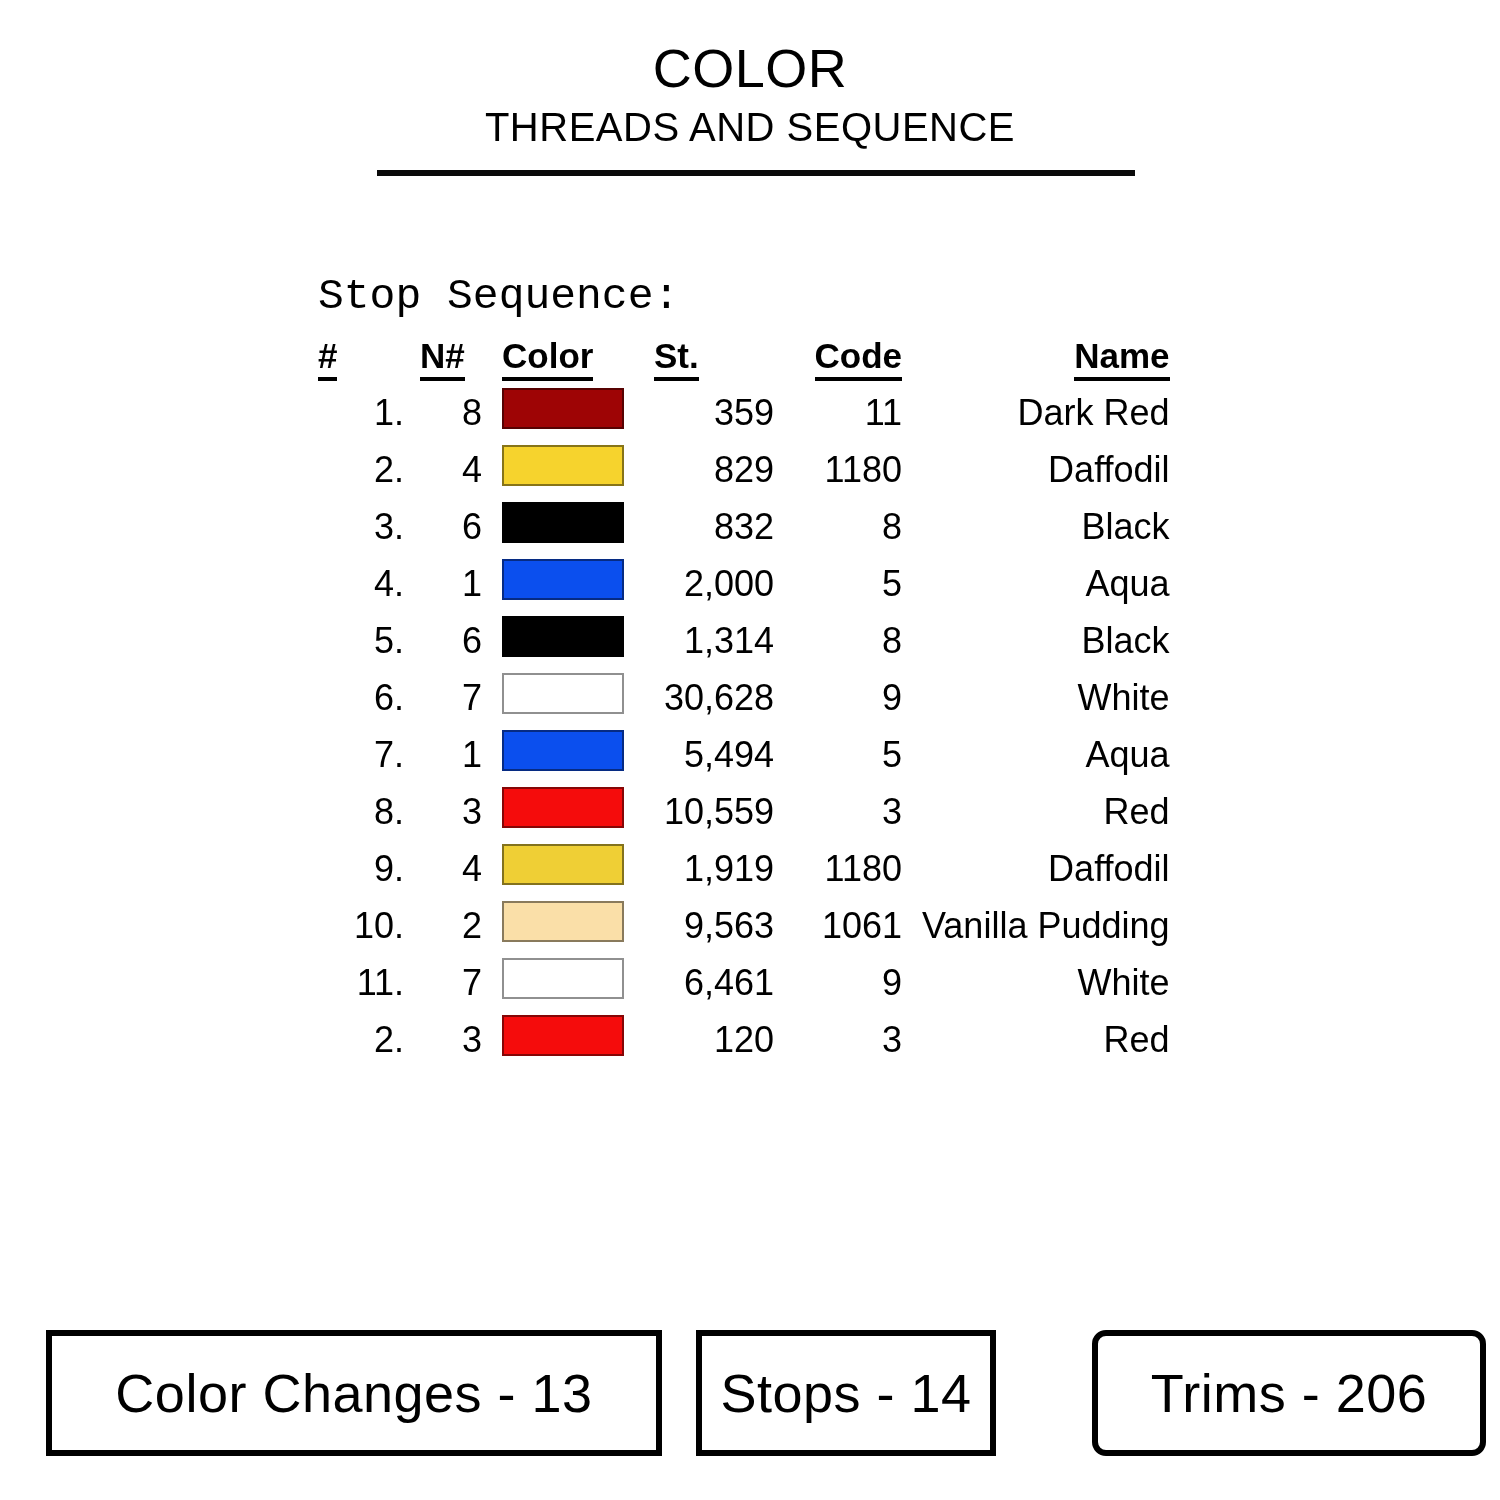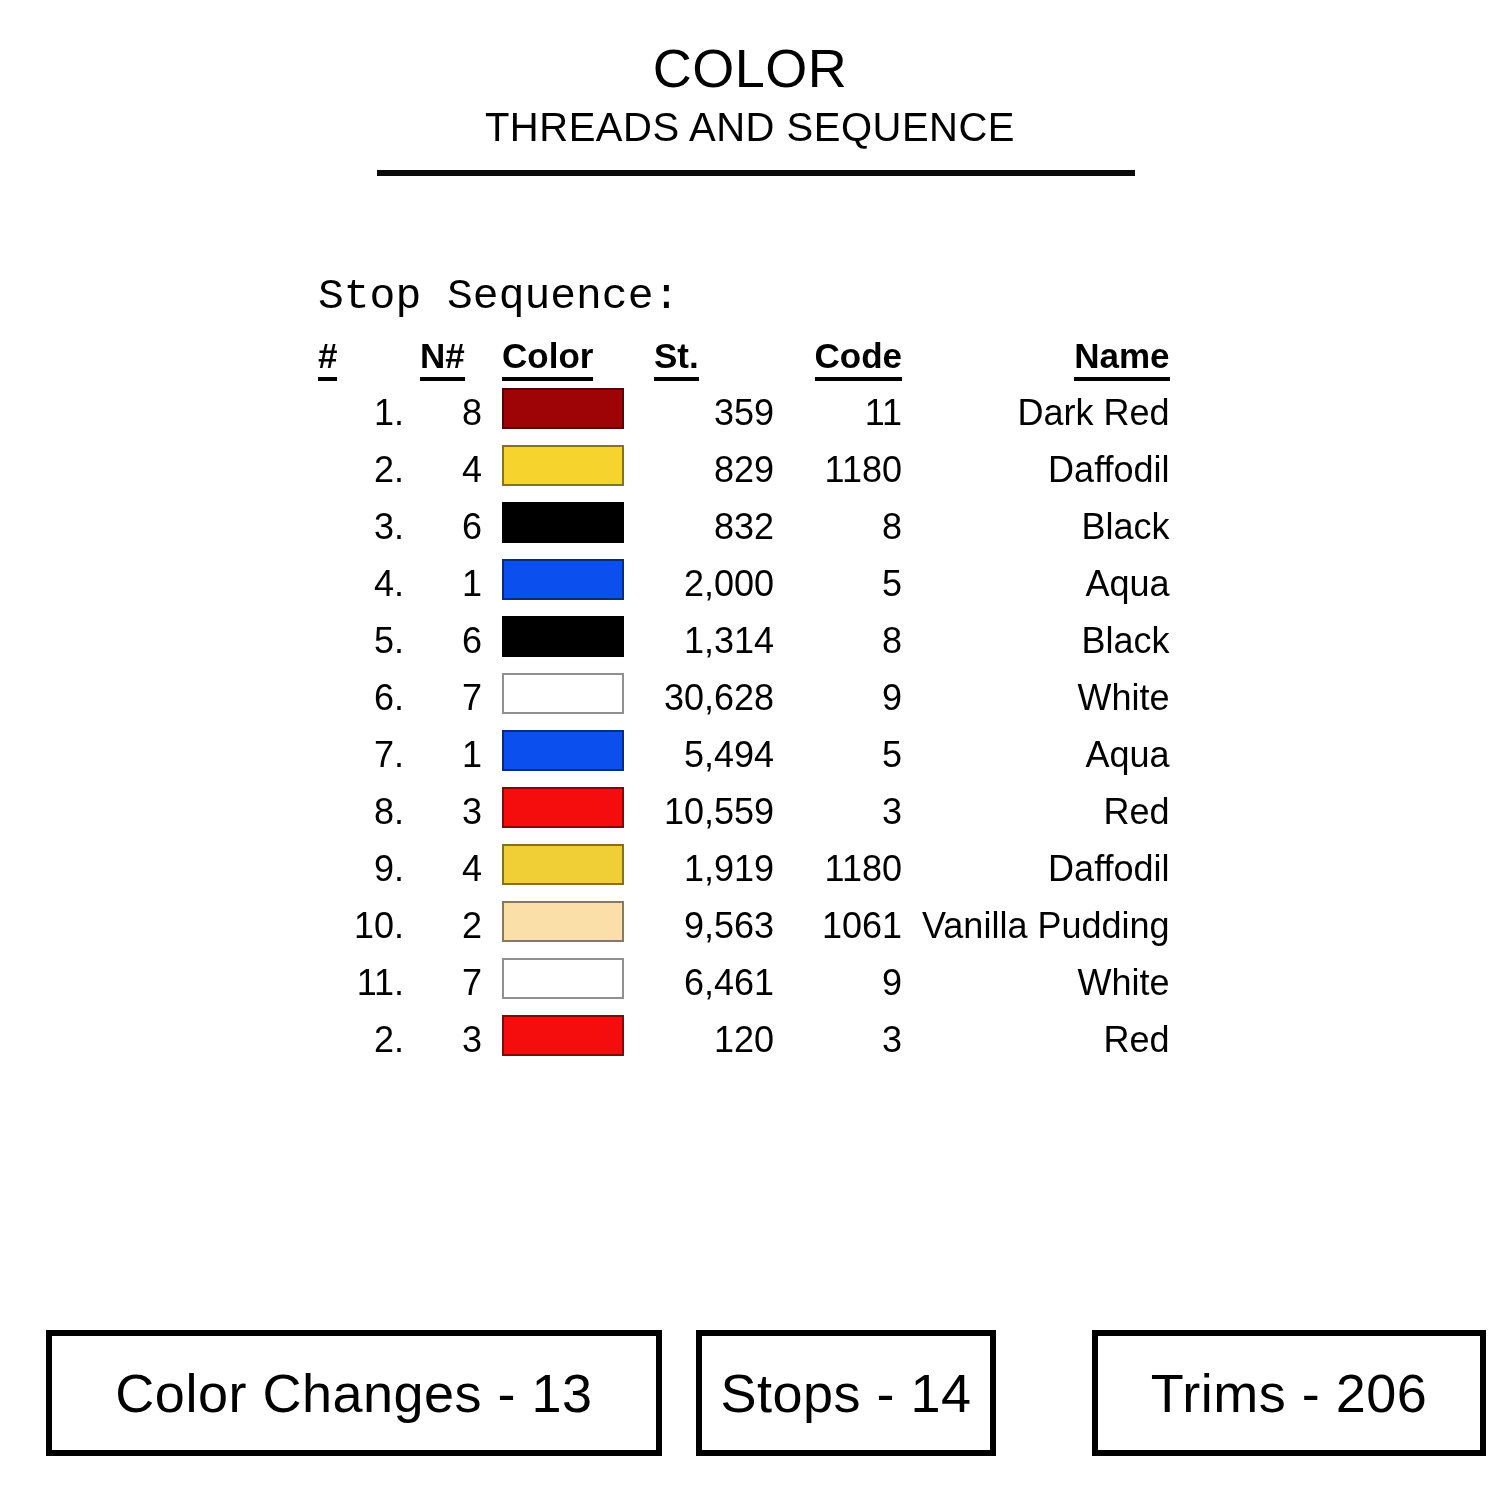--- a/index.html
+++ b/index.html
@@ -124,21 +124,21 @@
     background: #fff;
     display: flex;
     align-items: center;
     justify-content: center;
     font-size: 54px;
     font-weight: 300;
     letter-spacing: 0.5px;
   }
   #stat-box-0 { left: 0px;    width: 616px; }
   #stat-box-1 { left: 650px;  width: 300px; }
-  #stat-box-2 { left: 1046px; width: 394px; }
+  #stat-box-2 { left: 1046px; width: 394px; border-radius: 14px; }
 </style>
 </head>
 <body>
 
 <div id="title-block">
   <div id="title-main">COLOR</div>
   <div id="title-sub">THREADS AND SEQUENCE</div>
 </div>
 <div id="title-rule"></div>
 

